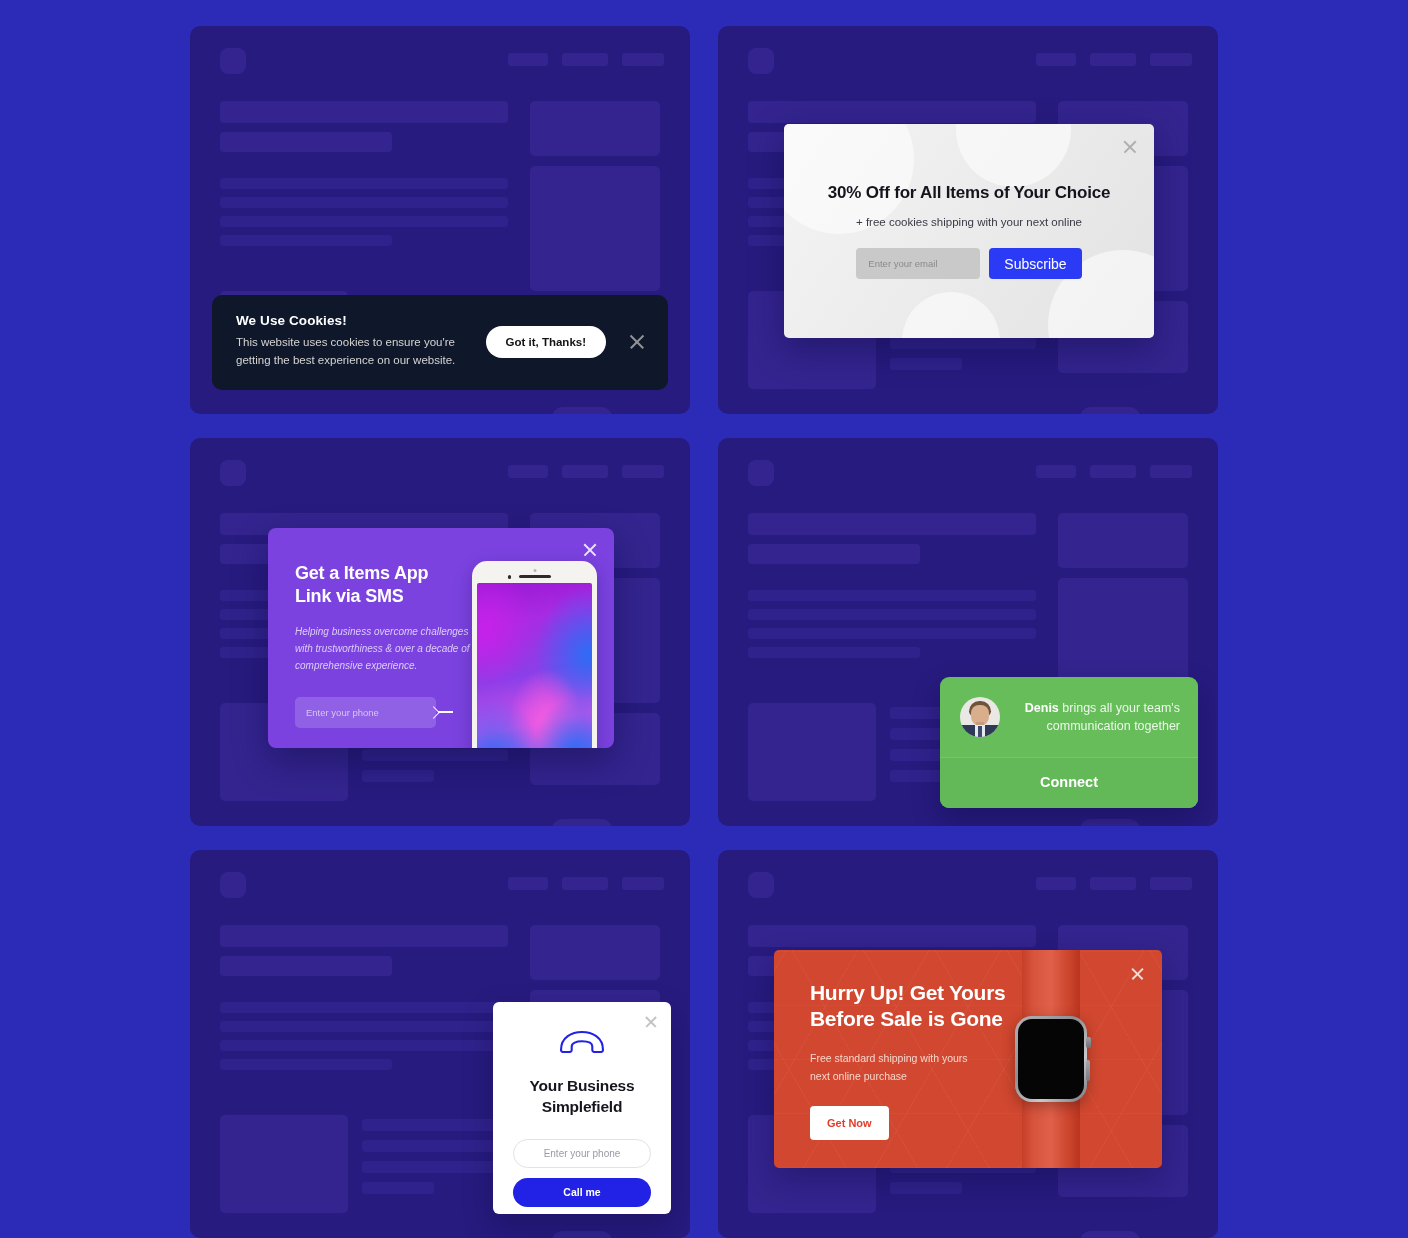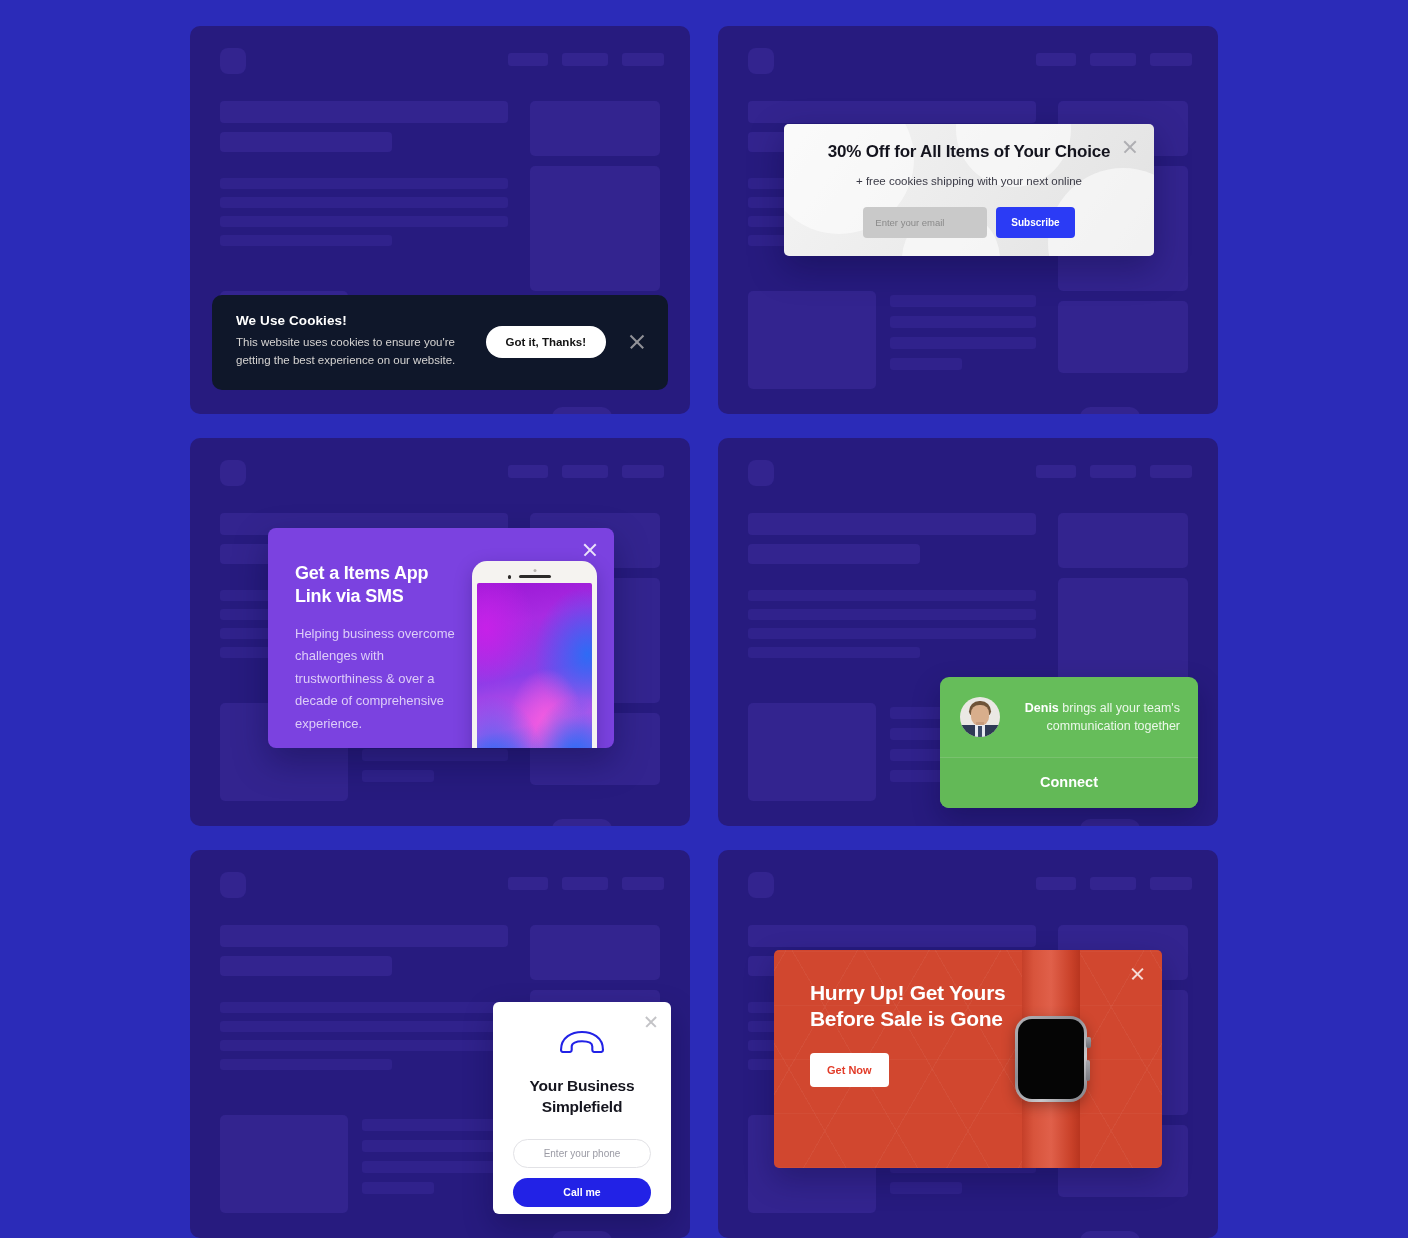--- a/index.html
+++ b/index.html
@@ -85,21 +85,21 @@
     position:relative; opacity:.65;
   }
   .cookie-x::before, .cookie-x::after {
     content:""; position:absolute; left:0; top:8px; width:18px; height:1.6px; background:#D8D6D4;
   }
   .cookie-x::before { transform:rotate(45deg); }
   .cookie-x::after  { transform:rotate(-45deg); }
 
   
   .newsletter {
-    position:absolute; left:66px; top:98px; width:370px; height:132px;
+    position:absolute; left:66px; top:98px; width:370px; height:214px;
     background:linear-gradient(125deg,#F4F4F4 0%,#EDEDED 40%,#E2E2E2 100%);
     border-radius:5px; overflow:hidden;
     box-shadow:0 12px 34px rgba(10,6,50,.35);
     display:flex; flex-direction:column; align-items:center; justify-content:center;
   }
   .nl-blob { position:absolute; border-radius:50%; background:rgba(255,255,255,.55); }
   .nl-b1 { width:150px; height:150px; left:-20px; top:-40px; }
   .nl-b2 { width:115px; height:115px; left:172px; top:-52px; }
   .nl-b3 { width:150px; height:150px; right:-44px; bottom:-62px; }
   .nl-b4 { width:98px; height:98px; left:118px; bottom:-52px; }
@@ -108,41 +108,41 @@
   .nl-sub { font-size:11.5px; color:#3A3A46; margin-top:13px; }
   .nl-form { margin-top:20px; display:flex; justify-content:center; gap:9px; }
   .nl-input {
     width:124px; height:31px; border:none; border-radius:4px;
     background:#C9C9C9; font-family:inherit; font-size:9.5px;
     color:#6E6E6E; padding:0 12px;
   }
   .nl-input::placeholder { color:#8A8A8A; }
   .nl-btn {
     height:31px; padding:0 15px; border:none; border-radius:4px; cursor:pointer;
-    background:#2B3BF5; color:#fff; font-family:inherit; font-size:10px; font-weight:bold;
+    background:#2B3BF5; color:#fff; font-family:inherit; font-size:14px; font-weight:normal;
   }
   .nl-x {
     position:absolute; right:16px; top:15px; width:16px; height:16px; cursor:pointer; z-index:3; opacity:.38;
   }
   .nl-x::before, .nl-x::after {
     content:""; position:absolute; left:0; top:7px; width:16px; height:1.6px; background:#55555F;
   }
   .nl-x::before { transform:rotate(45deg); }
   .nl-x::after  { transform:rotate(-45deg); }
 
   
   .sms {
     position:absolute; left:78px; top:90px; width:346px; height:220px;
     background:#7B42E0; border-radius:8px;
     box-shadow:0 14px 34px rgba(10,6,50,.35);
     overflow:hidden;
   }
   .sms-left { position:absolute; left:27px; top:34px; width:178px; }
   .sms-title { color:#fff; font-size:18px; font-weight:bold; line-height:1.28; letter-spacing:-.2px; }
-  .sms-body { color:#DDCDF8; font-size:13px; line-height:1.72; margin-top:15px; }
+  .sms-body { color:#DDCDF8; font-size:10px; line-height:1.72; margin-top:15px;font-style:italic; }
   .sms-input-wrap {
     margin-top:22px; width:141px; height:31px; border-radius:5px;
     background:rgba(255,255,255,.17);
     display:flex; align-items:center; padding:0 11px;
   }
   .sms-input {
     flex:1; border:none; background:transparent; outline:none;
     font-family:inherit; font-size:9.5px; color:#fff;
   }
   .sms-input::placeholder { color:#D5C6F5; }
@@ -577,18 +577,22 @@
         <div class="watch-screen"></div>
         <div class="watch-crown"></div>
         <div class="watch-btn2"></div>
       </div>
       <div class="sale-x"></div>
       <div class="sale-left">
         <div class="sale-title">
           <span>Hurry Up! Get Yours</span><br>
           <span>Before Sale is Gone</span>
         </div>
+        <div class="sale-body">
+          <span>Free standard shipping with yours</span><br>
+          <span>next online purchase</span>
+        </div>
         <button class="sale-btn">Get Now</button>
       </div>
     </div>
   </div>
 
 </div>
 
 </body></html>

